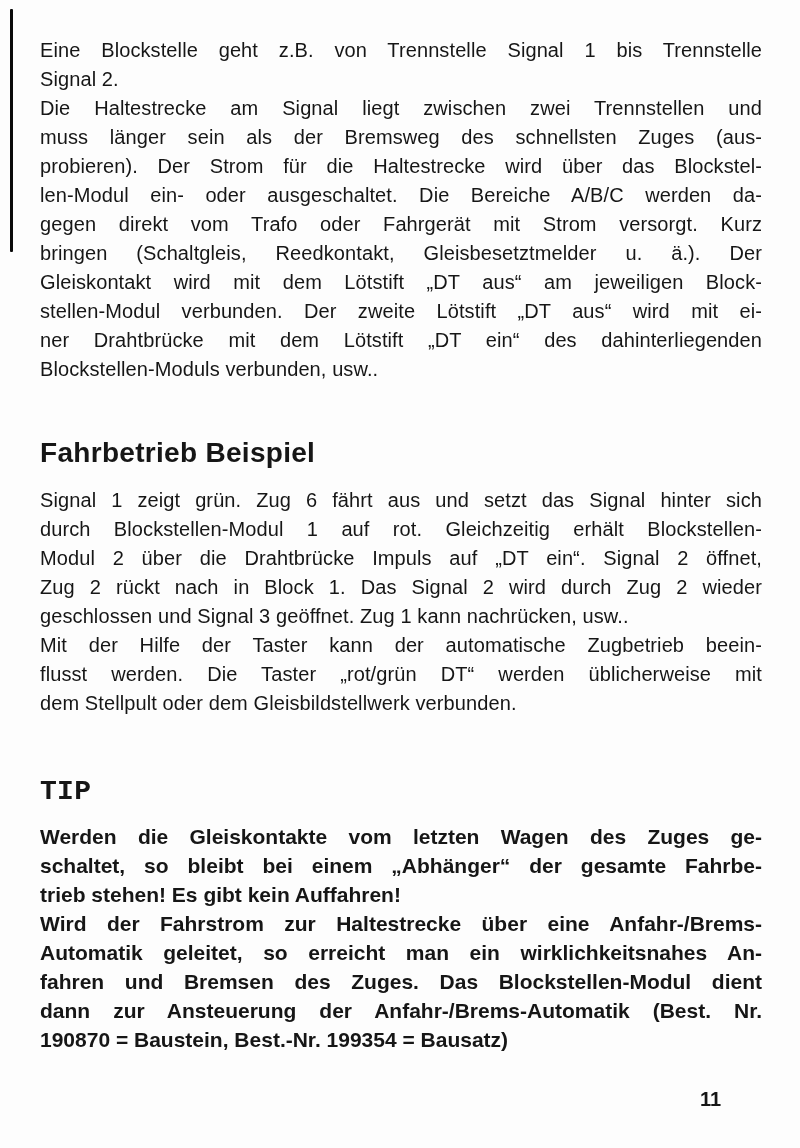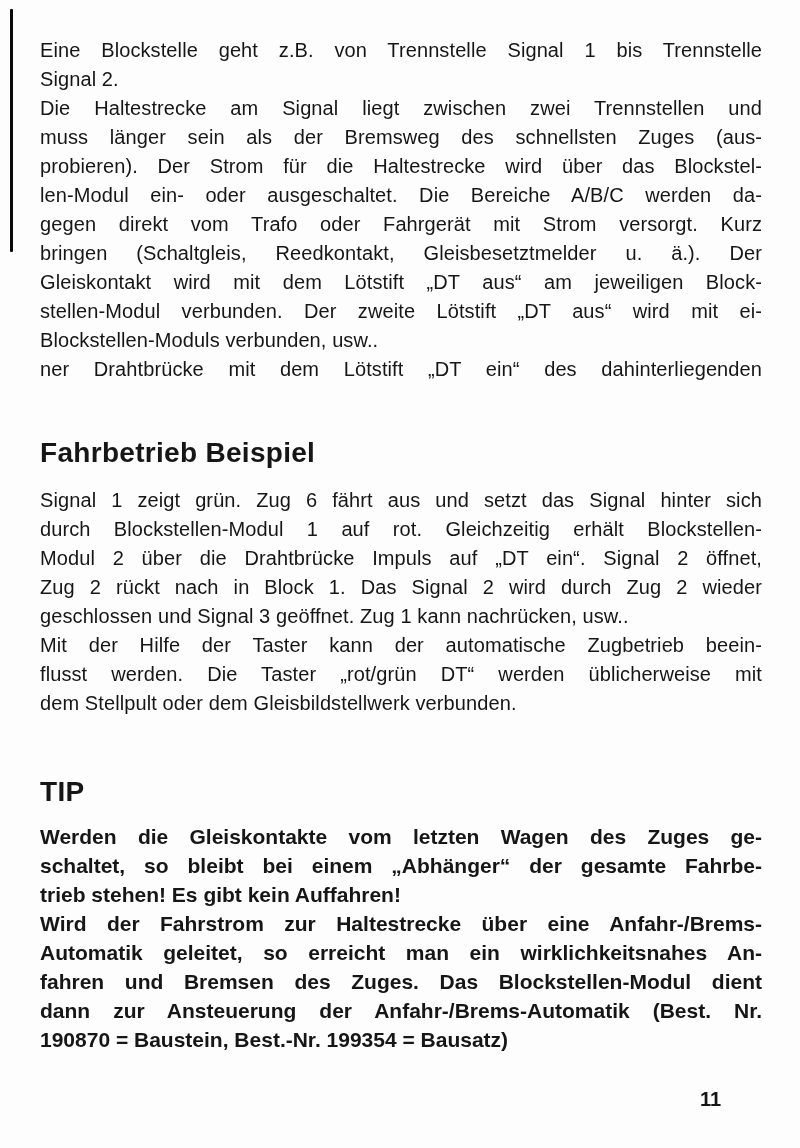--- a/index.html
+++ b/index.html
@@ -56,21 +56,21 @@
   }
   .section-heading {
     margin: 0;
     font-size: 28px;
     line-height: 34px;
     font-weight: 700;
     letter-spacing: 0.3px;
   }
   #h-fahrbetrieb { margin-top: 52px; }
   #p-fahrbetrieb-1 { margin-top: 16px; }
-  #h-tip { margin-top: 57px; }
+  #h-tip { margin-top: 57px; font-family: Liberation Mono, monospace; }
   #p-tip-1 { margin-top: 13px; }
   .page-number {
     position: absolute;
     top: 1088px;
     left: 700px;
     width: 56px;
     text-align: left;
     font-size: 20px;
     font-weight: 700;
     filter: blur(0.25px);
@@ -92,22 +92,22 @@
 
     <div class="body-text" id="p-intro-2">
         <div class="tl jst">Die Haltestrecke am Signal liegt zwischen zwei Trennstellen und</div>
         <div class="tl jst">muss länger sein als der Bremsweg des schnellsten Zuges (aus-</div>
         <div class="tl jst">probieren). Der Strom für die Haltestrecke wird über das Blockstel-</div>
         <div class="tl jst">len-Modul ein- oder ausgeschaltet. Die Bereiche A/B/C werden da-</div>
         <div class="tl jst">gegen direkt vom Trafo oder Fahrgerät mit Strom versorgt. Kurz</div>
         <div class="tl jst">bringen (Schaltgleis, Reedkontakt, Gleisbesetztmelder u. ä.). Der</div>
         <div class="tl jst">Gleiskontakt wird mit dem Lötstift „DT aus“ am jeweiligen Block-</div>
         <div class="tl jst">stellen-Modul verbunden. Der zweite Lötstift „DT aus“ wird mit ei-</div>
+        <div class="tl jst">ner Drahtbrücke mit dem Lötstift „DT ein“ des dahinterliegenden</div>
         <div class="tl">Blockstellen-Moduls verbunden, usw..</div>
-        <div class="tl jst">ner Drahtbrücke mit dem Lötstift „DT ein“ des dahinterliegenden</div>
       </div>
 
     <h2 class="section-heading" id="h-fahrbetrieb">Fahrbetrieb Beispiel</h2>
 
     <div class="body-text" id="p-fahrbetrieb-1">
         <div class="tl jst">Signal 1 zeigt grün. Zug 6 fährt aus und setzt das Signal hinter sich</div>
         <div class="tl jst">durch Blockstellen-Modul 1 auf rot. Gleichzeitig erhält Blockstellen-</div>
         <div class="tl jst">Modul 2 über die Drahtbrücke Impuls auf „DT ein“. Signal 2 öffnet,</div>
         <div class="tl jst">Zug 2 rückt nach in Block 1. Das Signal 2 wird durch Zug 2 wieder</div>
         <div class="tl">geschlossen und Signal 3 geöffnet. Zug 1 kann nachrücken, usw..</div>

